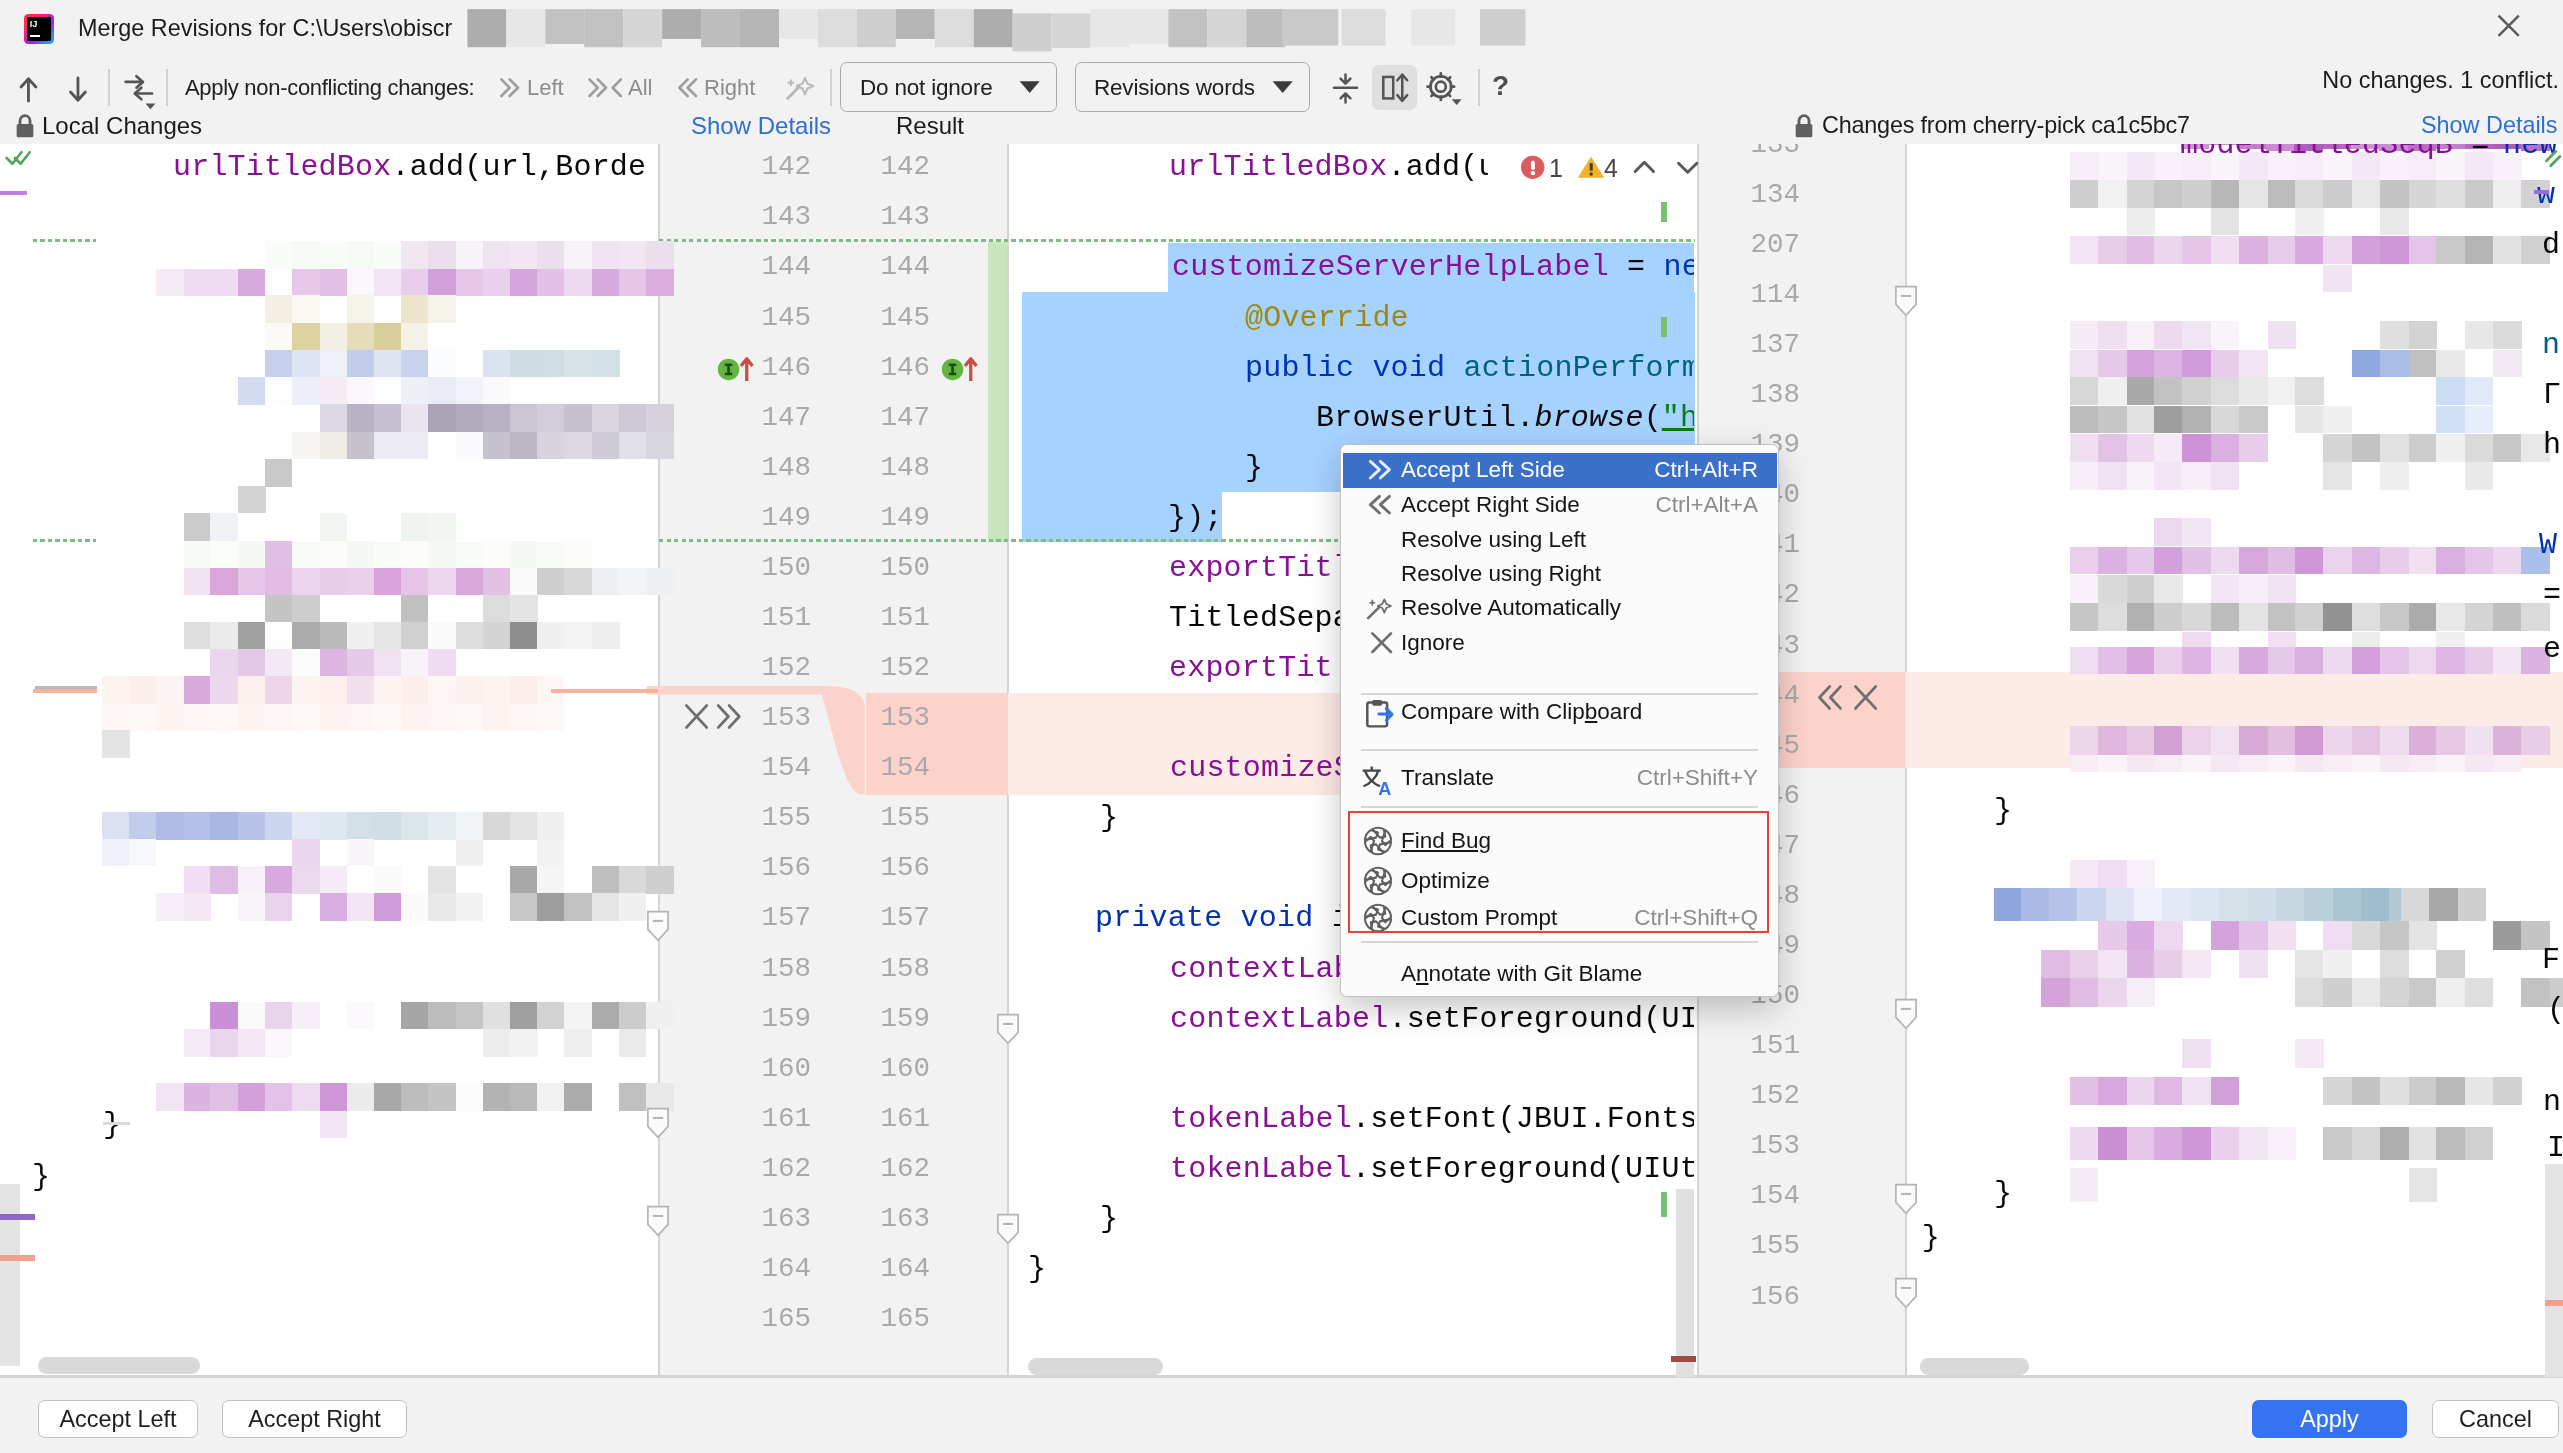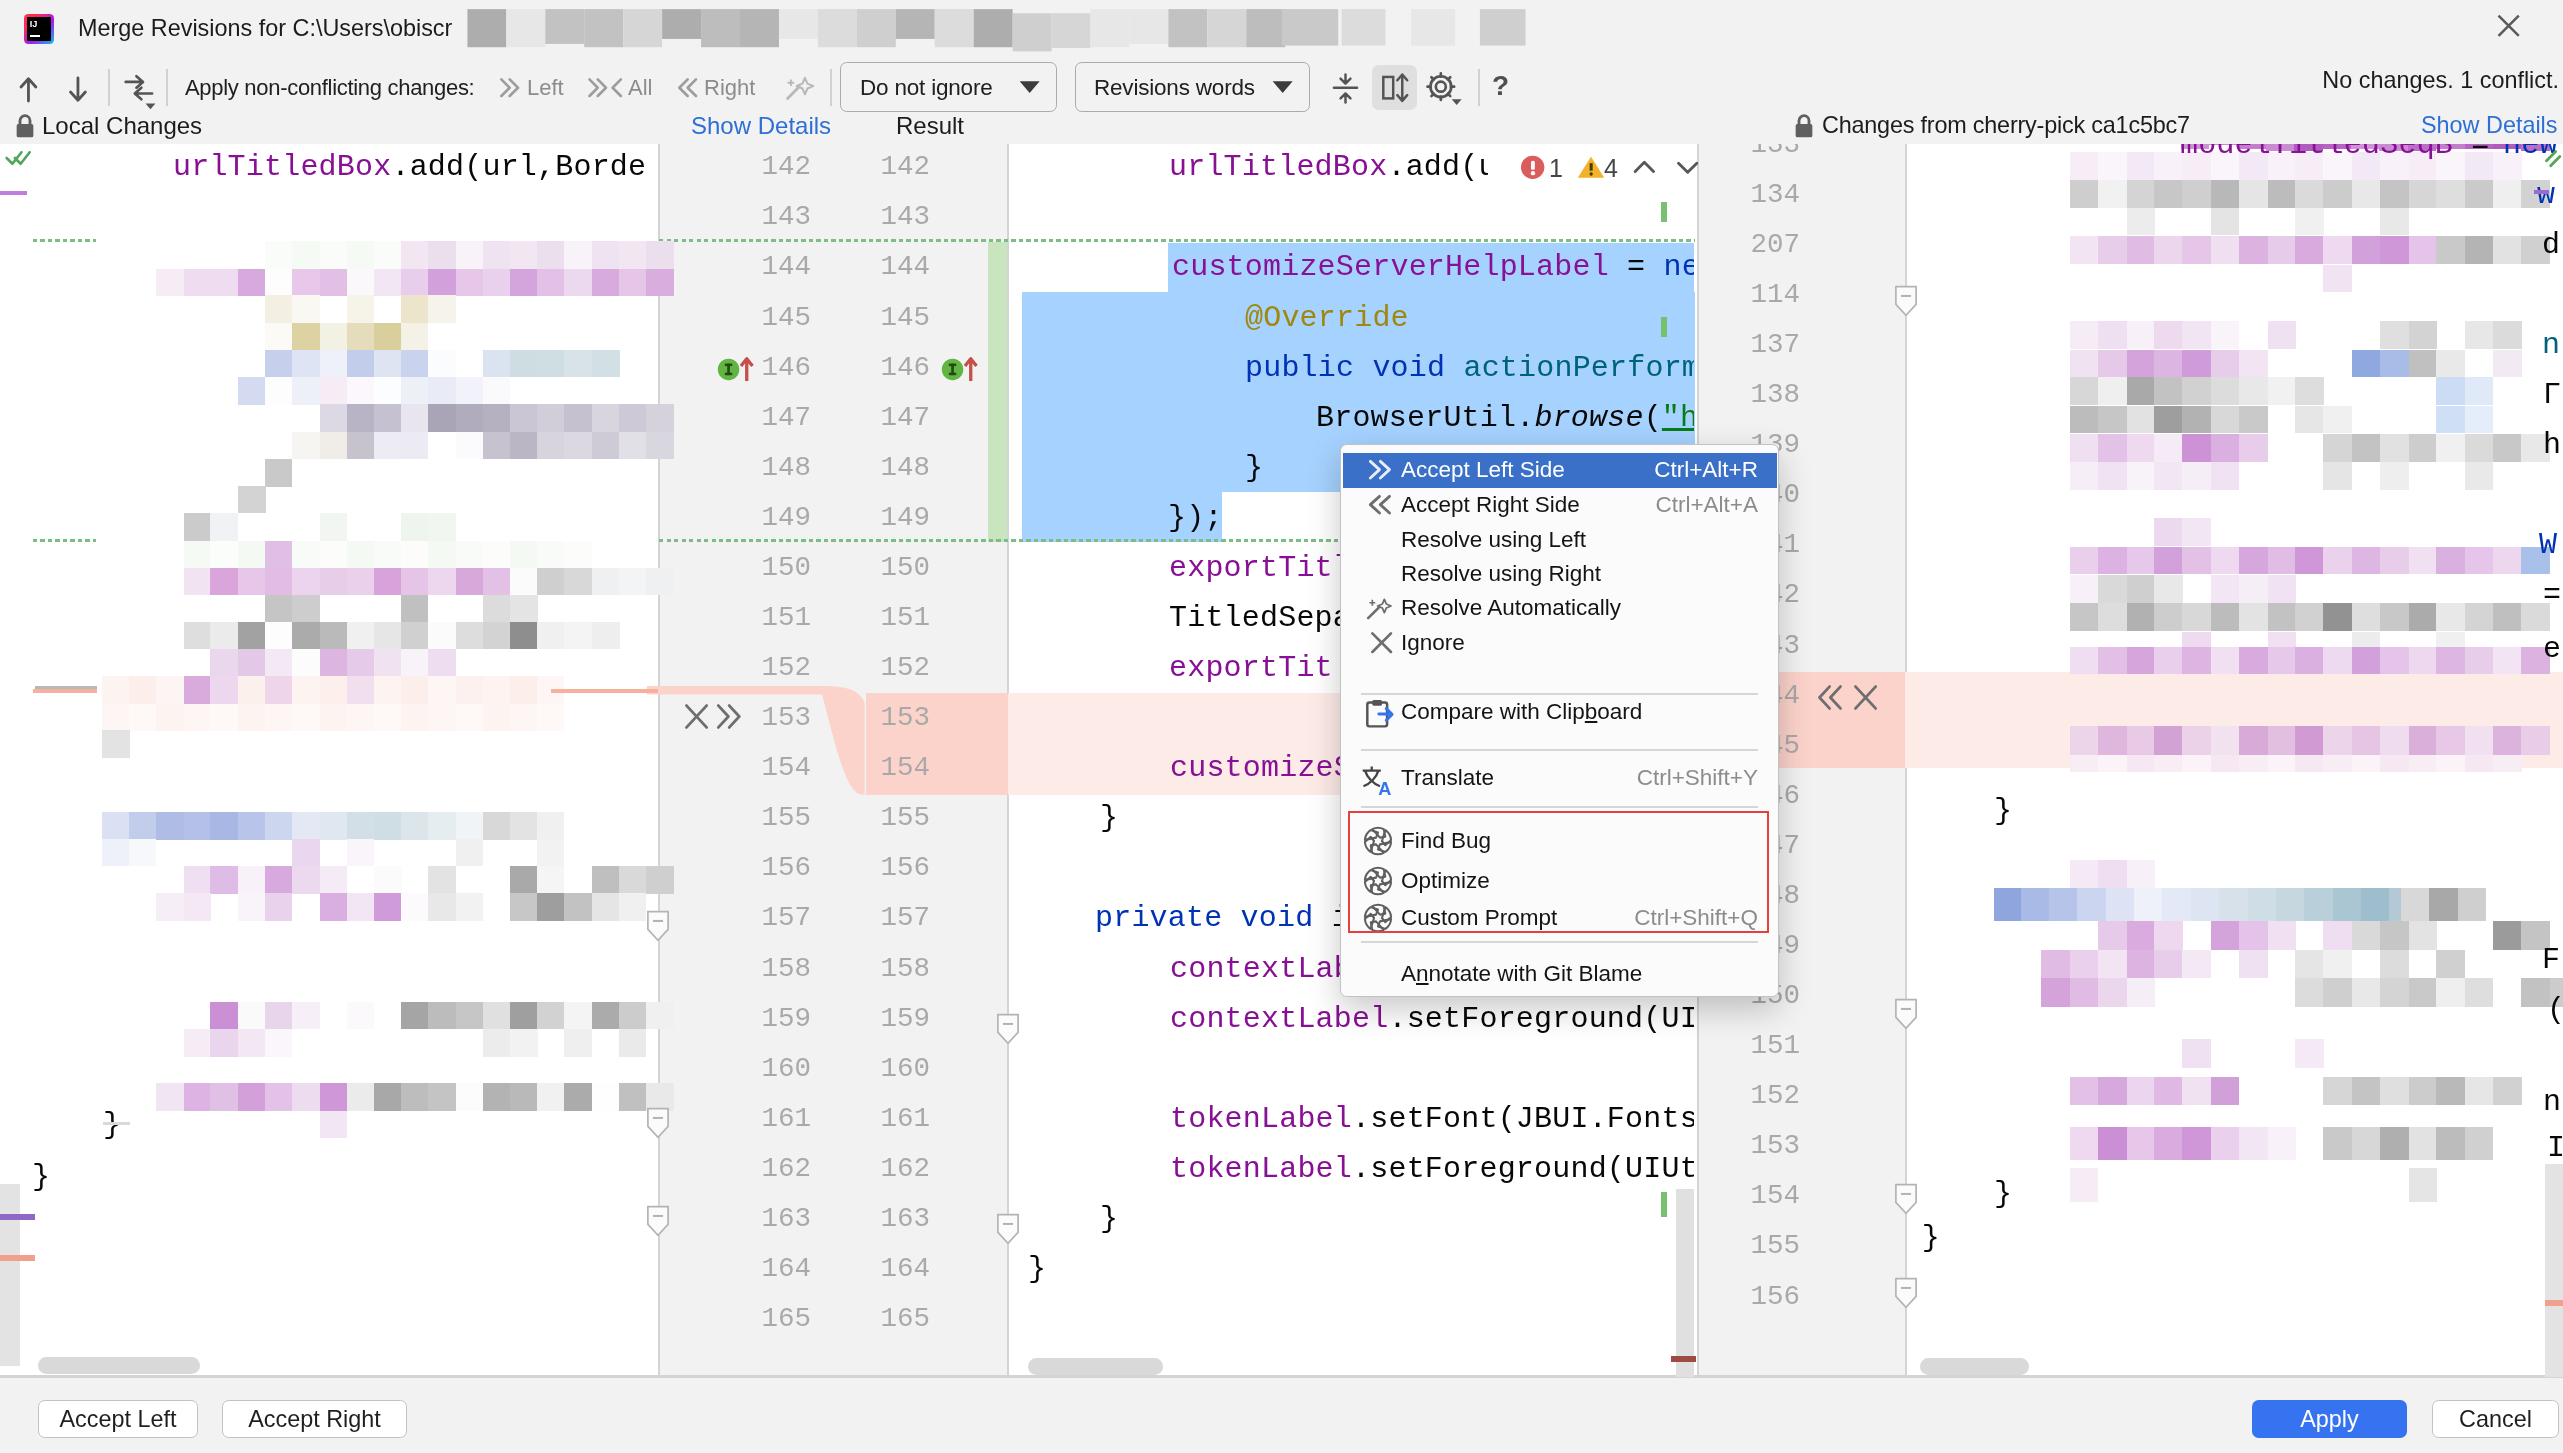--- a/index.html
+++ b/index.html
@@ -1004,21 +1004,21 @@
 <div class="mi" style="left:60px;top:78px;color:#141414;">Resolve using Left</div>
 <div class="mi" style="left:60px;top:112px;color:#141414;">Resolve using Right</div>
 <div class="mi" style="left:60px;top:146px;color:#141414;">Resolve Automatically</div>
 <div class="mi" style="left:60px;top:181px;color:#141414;">Ignore</div>
 <div style="left:20px;top:248px;width:397px;height:1.7px;background:#d6d6d6;"></div>
 <div class="mi" style="left:60px;top:250px;color:#141414;">Compare with Clip<u>b</u>oard</div>
 <div style="left:20px;top:304px;width:397px;height:1.7px;background:#d6d6d6;"></div>
 <div class="mi" style="left:60px;top:316px;color:#141414;">Translate</div>
 <div class="mi" style="left:0;top:316px;width:417px;text-align:right;color:#8c8c8c;">Ctrl+Shift+Y</div>
 <div style="left:20px;top:361px;width:397px;height:1.7px;background:#d6d6d6;"></div>
-<div class="mi" style="left:60px;top:379px;color:#141414;">Find Bug</div>
+<div class="mi" style="left:60px;top:379px;color:#141414;text-decoration:underline;">Find Bug</div>
 <div class="mi" style="left:60px;top:419px;color:#141414;">Optimize</div>
 <div class="mi" style="left:60px;top:456px;color:#141414;">Custom Prompt</div>
 <div class="mi" style="left:0;top:456px;width:417px;text-align:right;color:#8c8c8c;">Ctrl+Shift+Q</div>
 <div style="left:20px;top:496px;width:397px;height:1.7px;background:#d6d6d6;"></div>
 <div class="mi" style="left:60px;top:512px;color:#141414;">A<u>n</u>notate with Git Blame</div>
 </div>
 <svg style="left:1367px;top:458px;z-index:60;" width="30" height="25" viewBox="0 0 36 30">
     <path d="M4 4 L15 14 L4 24 M16 4 L27 14 L16 24" stroke="#e8edf8" stroke-width="3.4" fill="none" stroke-linecap="round" stroke-linejoin="round"></path>
   </svg>
 <svg style="left:1367px;top:493px;z-index:60;" width="30" height="25" viewBox="0 0 36 30">

